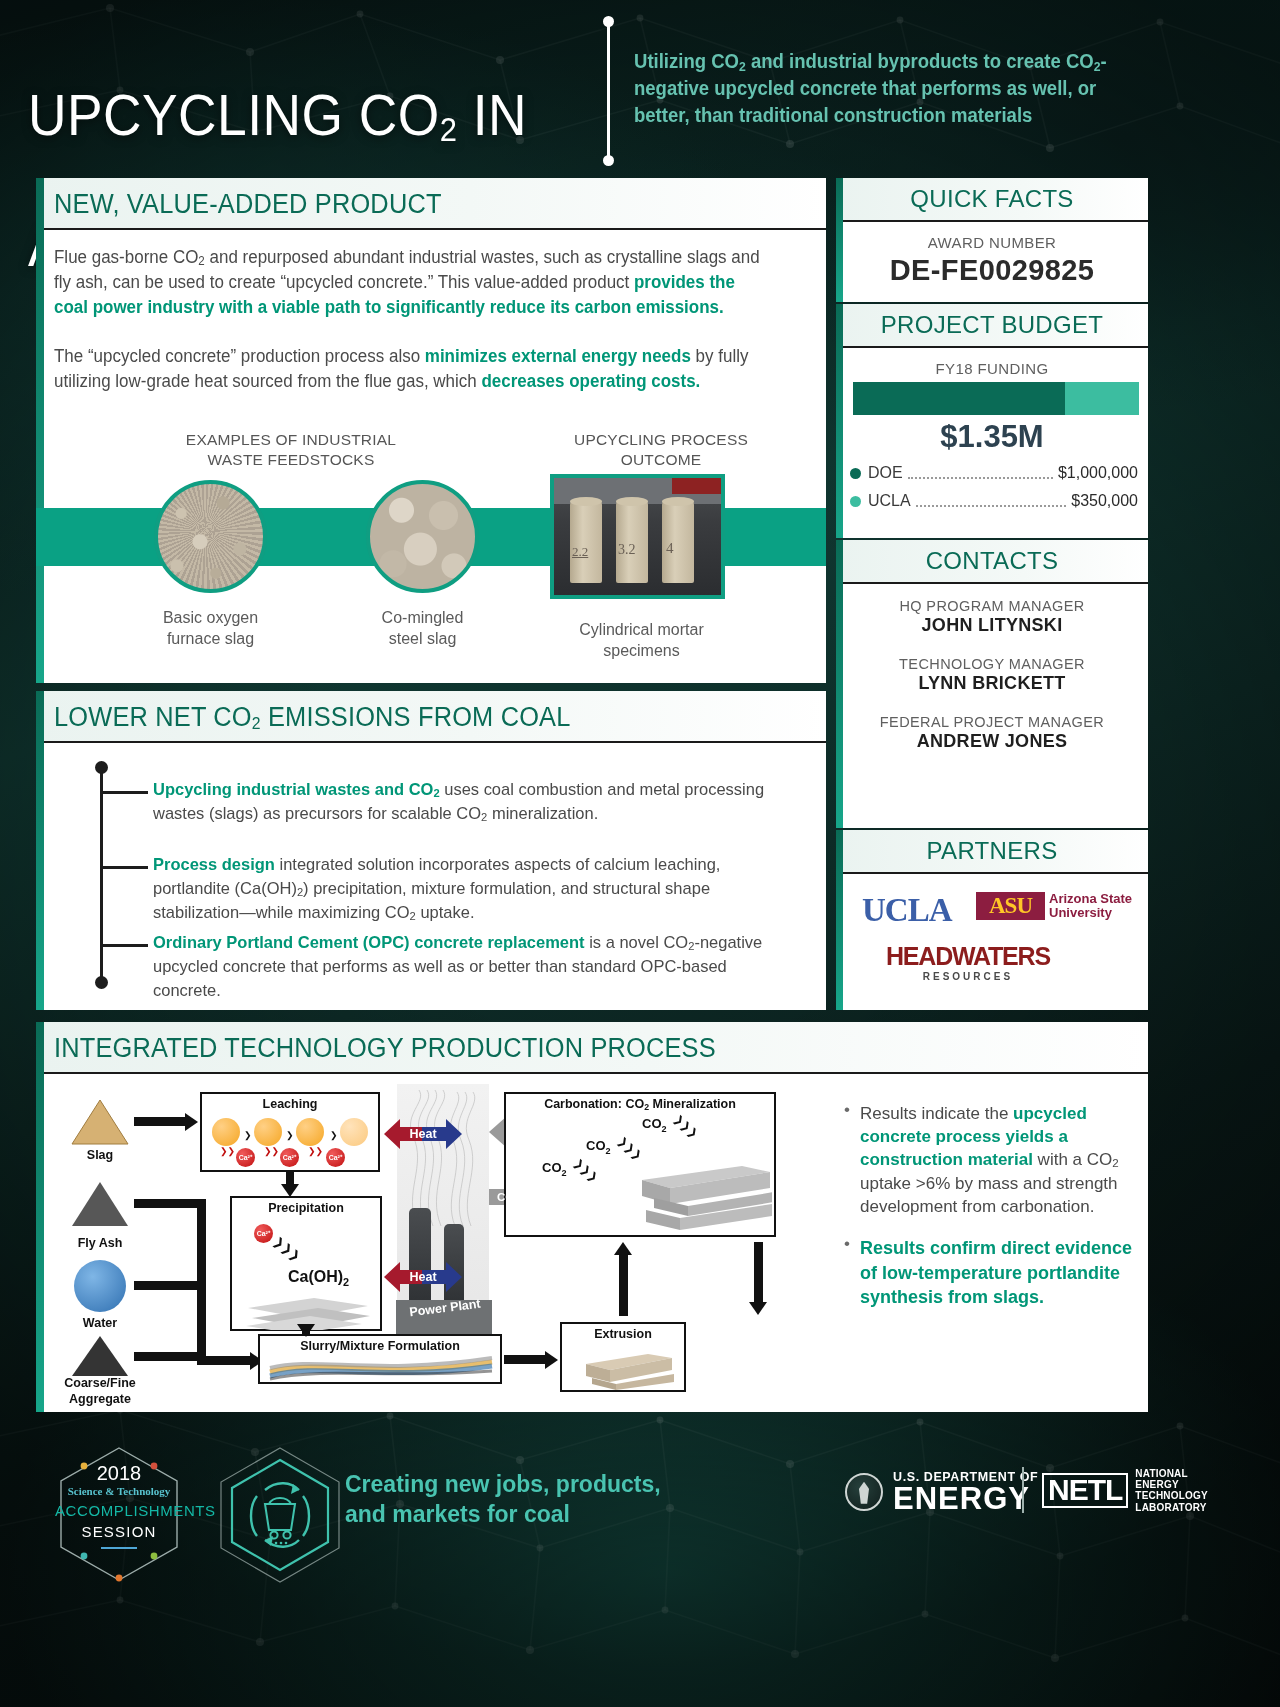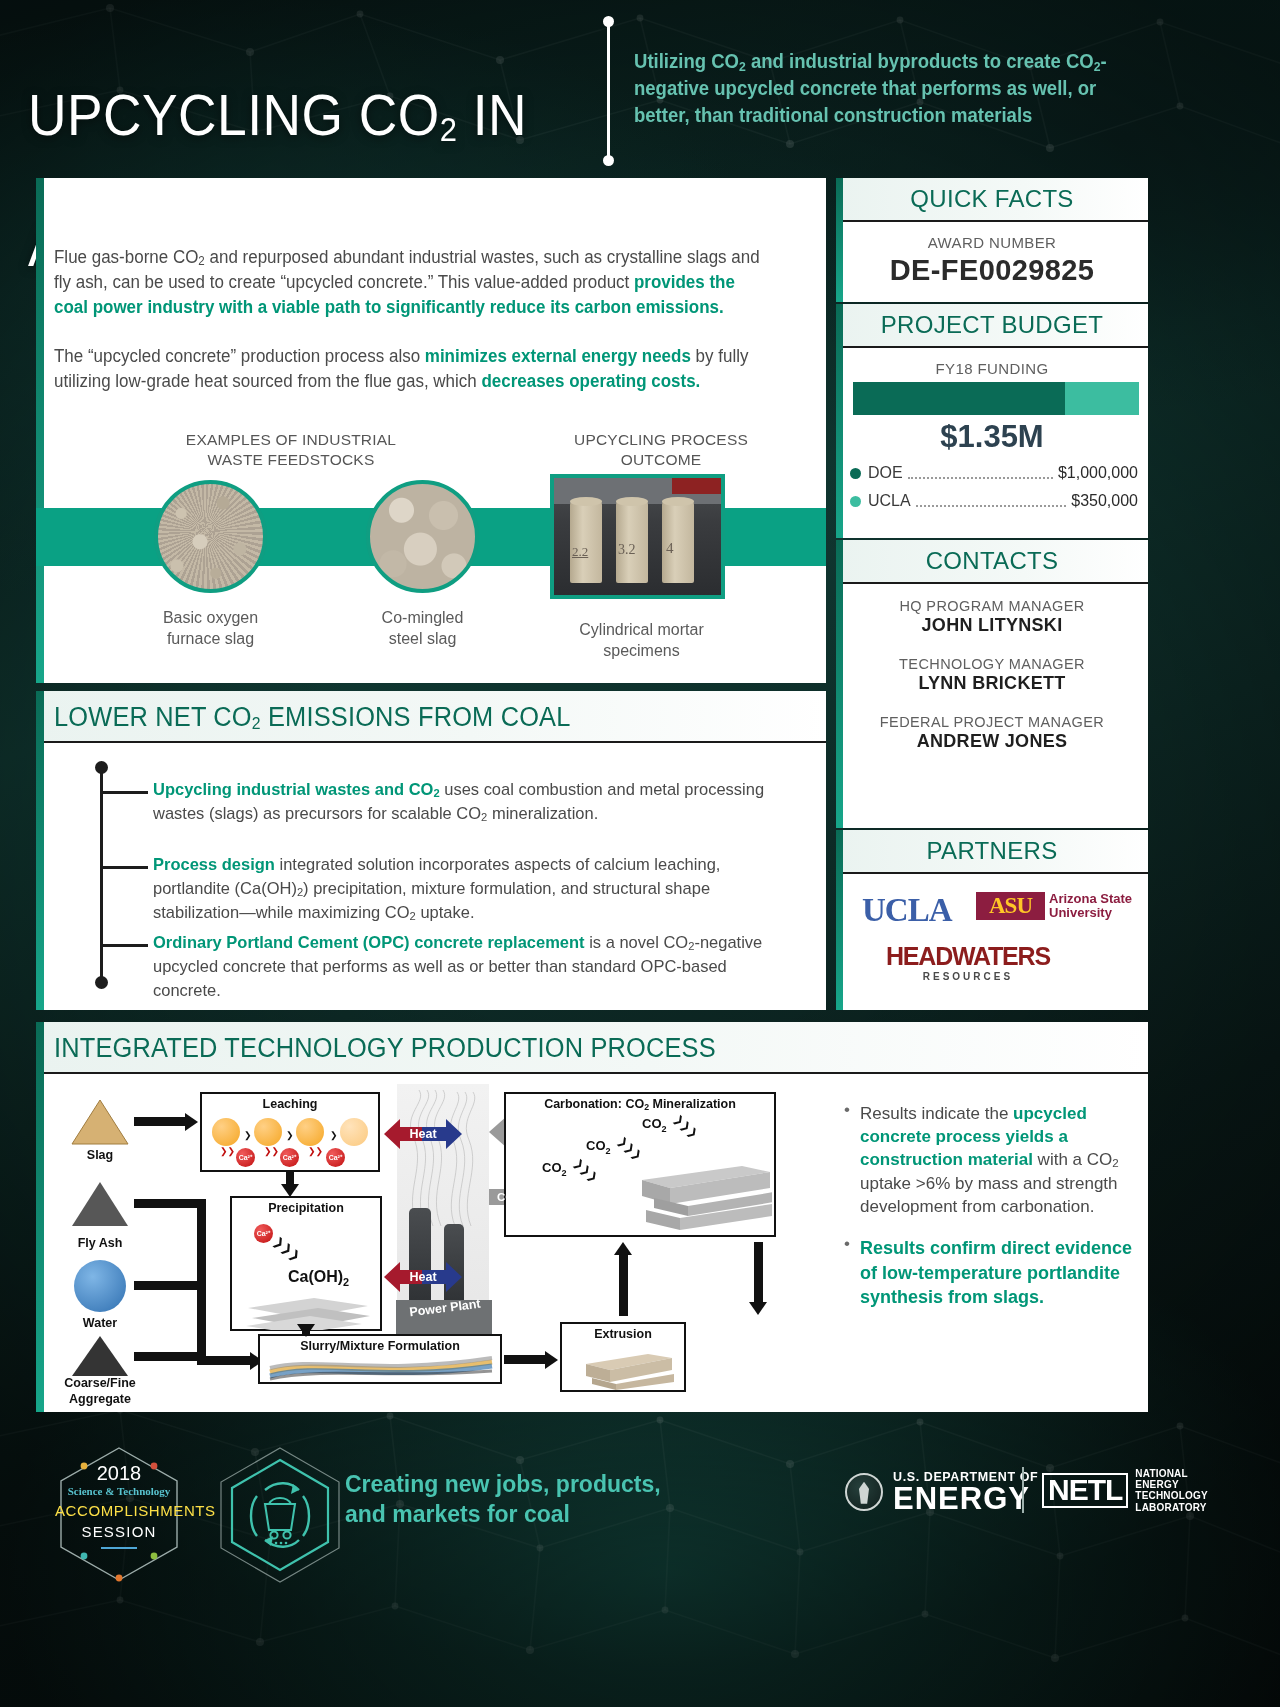--- a/index.html
+++ b/index.html
@@ -306,21 +306,21 @@
   
   .footer { position: absolute; left: 0; top: 1412px; width: 1280px; height: 295px; }
   .badge-hex {
     position: absolute; left: 55px; top: 32px; width: 128px; height: 140px;
   }
   .badge-y { position: absolute; left: 0; top: 18px; width: 128px; text-align: center;
     color: #ffffff; font-size: 20px; font-weight: 400; }
   .badge-st { position: absolute; left: 0; top: 41px; width: 128px; text-align: center;
     color: #58c3cf; font-size: 11px; font-weight: 700; font-family: "Liberation Serif", serif; }
   .badge-ac { position: absolute; left: 0; top: 58px; width: 128px; text-align: center;
-    color: #fde047; font-size: 15px; letter-spacing: .6px; }
+    color: #14b8a6; font-size: 15px; letter-spacing: .6px; }
   .badge-se { position: absolute; left: 0; top: 79px; width: 128px; text-align: center;
     color: #ffffff; font-size: 15px; letter-spacing: 1.2px; }
   .badge-ul { position: absolute; left: 46px; top: 103px; width: 36px; height: 2px; background: #4fa7d6; }
 
   .coal-hex { position: absolute; left: 215px; top: 32px; width: 130px; height: 142px; }
   .foot-tag {
     position: absolute; left: 345px; top: 58px;
     color: #49c4b1; font-size: 23px; font-weight: 700; line-height: 1.3;
     white-space: pre-line;
   }
@@ -418,20 +418,23 @@
     <span>A NOVEL CONCRETE</span>
   </div>
   <div class="hdr-divider"></div>
   <div class="subtitle">
     Utilizing CO<sub>2</sub> and industrial byproducts to create CO<sub>2</sub>-negative upcycled concrete that performs as well, or better, than traditional construction materials
   </div>
 </div>
 
 <div class="panel" id="panelA">
   <div class="panel-edge"></div>
+  <div class="panel-head">
+    <div class="panel-title">NEW, VALUE-ADDED PRODUCT</div>
+  </div>
 
   <div class="bodytext" id="paraA1">
     Flue gas-borne CO<sub>2</sub> and repurposed abundant industrial wastes, such as crystalline slags and fly ash, can be used to create “upcycled concrete.” This value-added product <b>provides the coal power industry with a viable path to significantly reduce its carbon emissions.</b>
   </div>
   <div class="bodytext" id="paraA2">
     The “upcycled concrete” production process also <b>minimizes external energy needs</b> by fully utilizing low-grade heat sourced from the flue gas, which <b>decreases operating costs.</b>
   </div>
 
   <div class="imgrow">
     <div class="teal-band"></div>

